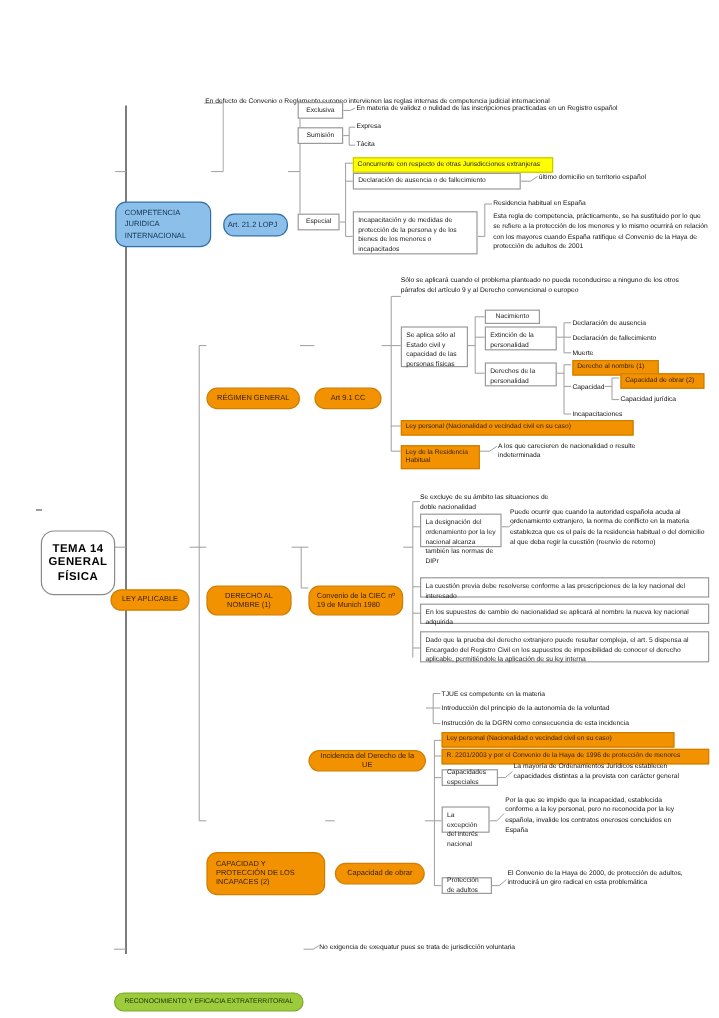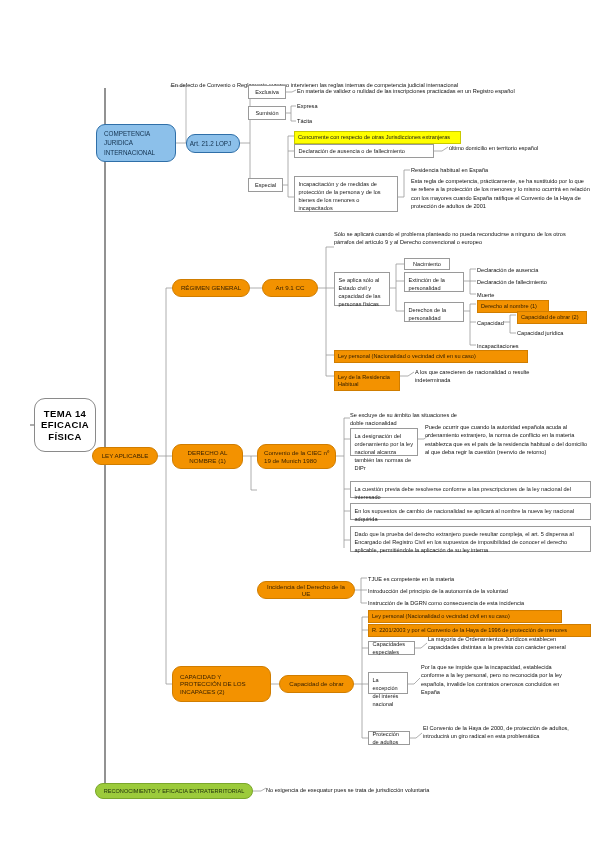--- a/index.html
+++ b/index.html
@@ -5,21 +5,21 @@
   html,body{margin:0;padding:0;background:#ffffff;}
   body{width:599px;height:848px;position:relative;
        font-family:"Liberation Sans","DejaVu Sans",sans-serif;
        color:#1a1a1a;overflow:hidden;}
   #canvas{position:absolute;left:0;top:0;width:599px;height:848px;}
   svg#wires{position:absolute;left:0;top:0;width:599px;height:848px;pointer-events:none;}
   .node{position:absolute;box-sizing:border-box;}
 
   
   .cap{border-radius:9px;display:flex;align-items:center;justify-content:center;
-       text-align:center;line-height:1.18;padding:7px 5px;box-sizing:border-box;}
+       text-align:center;line-height:1.18;padding:7px 5px;box-sizing:border-box;margin-top:44px;}
   .cap-root{background:#ffffff;border:1px solid #8a8a8a;border-radius:11px;
             font-weight:bold;font-size:9.5px;letter-spacing:.4px;color:#000;}
   .cap-blue{background:#8cc0ea;border:1px solid #2f6fa8;font-size:6.3px;color:#12304d;
             text-align:left;justify-content:flex-start;padding-left:7px;line-height:1.5;}
   .cap-orange{background:#f39200;border:1px solid #d07d00;font-size:6.2px;color:#3a2200;}
   .cap-green{background:#9ccb3b;border:1px solid #7aa72b;font-size:5.6px;color:#20320a;}
 
   
   .bx{border:1px solid #9a9a9a;background:#fff;font-size:5.6px;line-height:1.45;
       padding:2.5px 3.5px;box-sizing:border-box;display:flex;align-items:center;}
@@ -159,21 +159,21 @@
       <path d="M408,684 L414,684 L420,678"></path>
 
       <path d="M410,738 L416,738 L422,733"></path>
 
       <path d="M253,791 L261,791 L266,788"></path>
     </g>
   </svg>
 
   <div class="node cap cap-root" style="left:34px;top:398px;width:62px;height:54px;flex-direction:column;">
     <span>TEMA 14</span>
-    <span>EFICACIA</span>
+    <span>GENERAL</span>
     <span>FÍSICA</span>
   </div>
 
   <div class="node cap cap-blue" style="left:96px;top:124px;width:80px;height:38px;flex-direction:column;align-items:flex-start;justify-content:center;">
     <span>COMPETENCIA</span>
     <span>JURIDICA</span>
     <span>INTERNACIONAL</span>
   </div>
 
   <div class="node cap cap-blue" style="left:186px;top:134px;width:54px;height:19px;justify-content:center;padding-left:0;">

